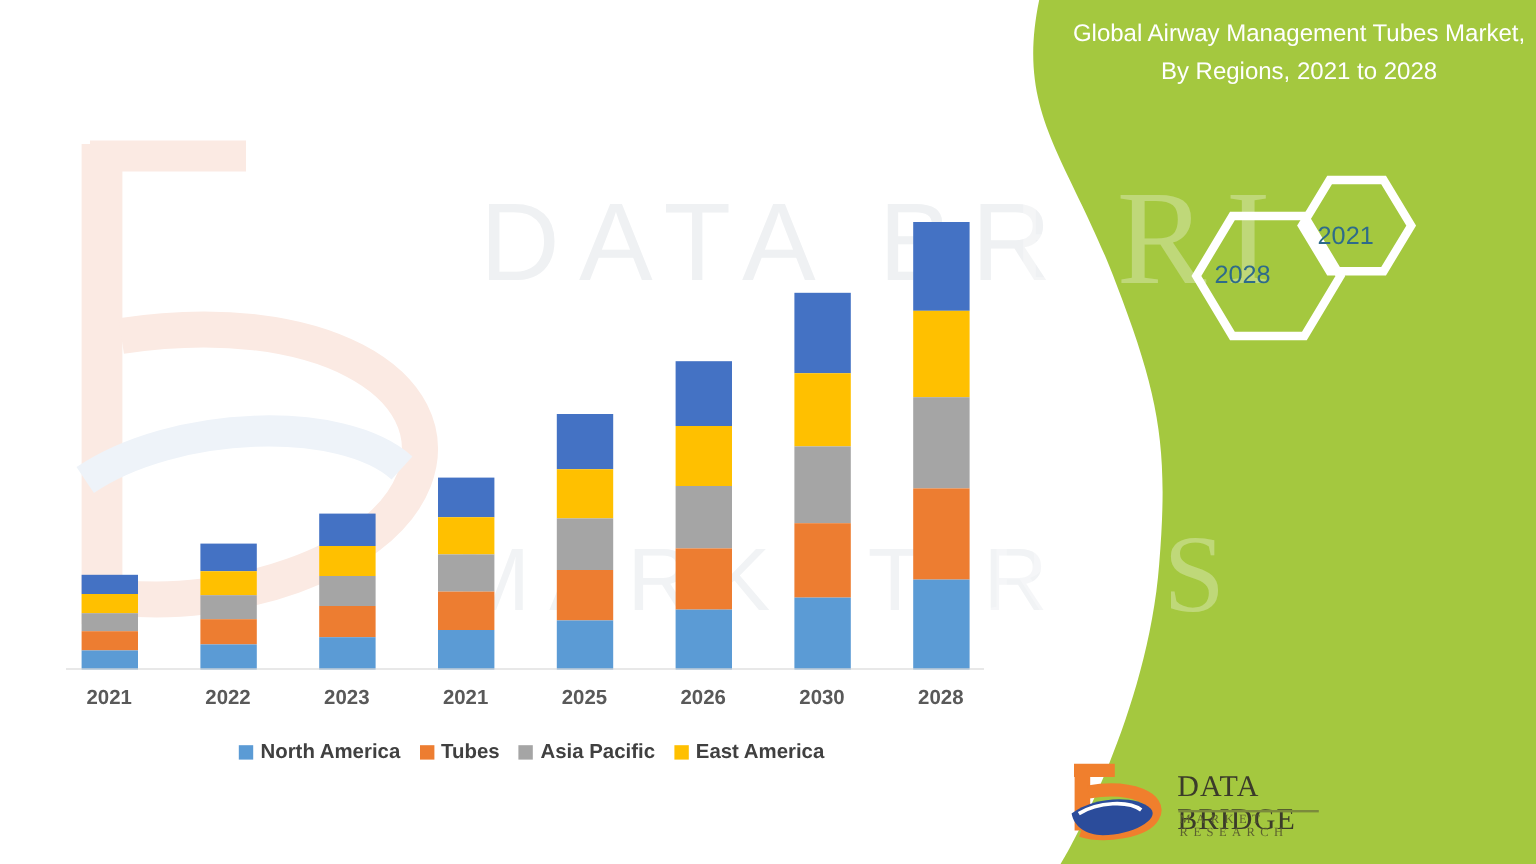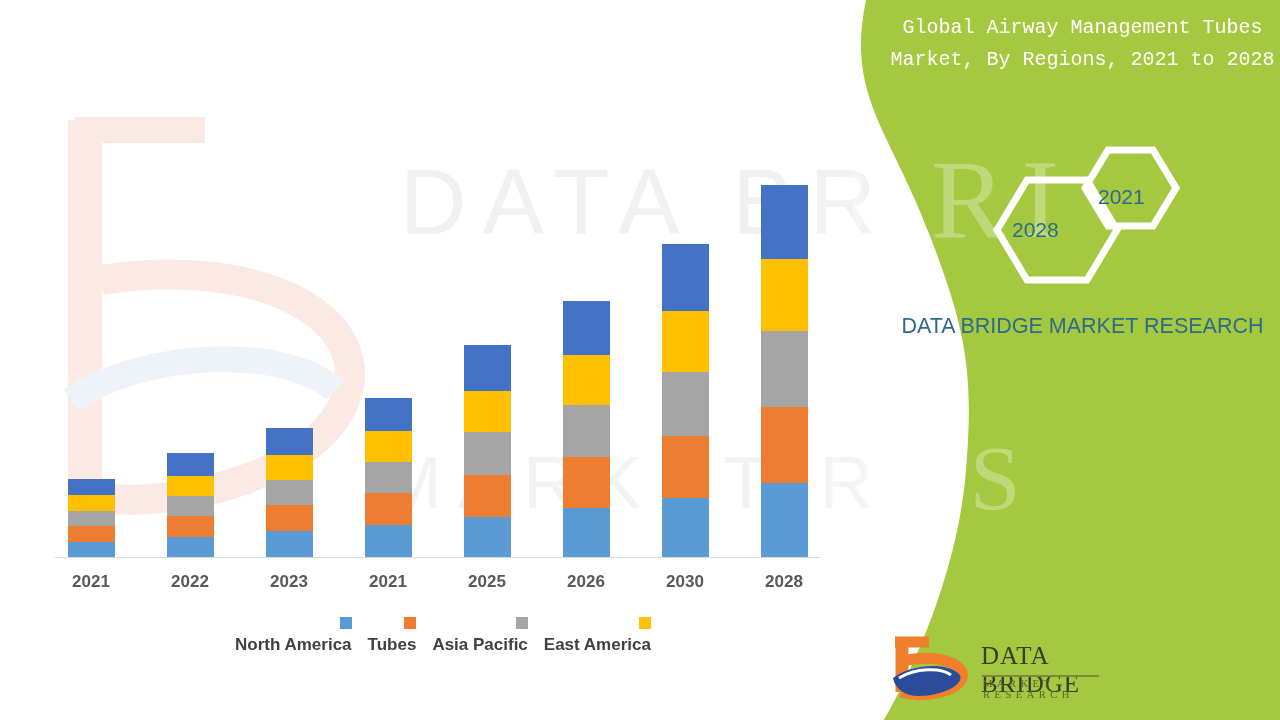--- a/index.html
+++ b/index.html
@@ -121,23 +121,22 @@
     left: 48px;
     top: 617px;
     width: 790px;
     display: flex;
     justify-content: center;
     align-items: center;
     gap: 16px;
   }
   .legend-item {
     display: flex;
-    align-items: flex-end;
+    align-items: center;
     gap: 6px;
-    flex-direction: column;
   }
   .legend-swatch {
     width: 12px; height: 12px;
     display: inline-block;
   }
   .legend-label {
     font-size: 17px;
     color: #404040;
     font-weight: bold;
     white-space: nowrap;
@@ -156,21 +155,21 @@
     width: 400px; height: 720px;
   }
   .right-title {
     position: absolute;
     left: 10px; top: 12px;
     width: 385px;
     text-align: center;
     color: #ffffff;
     font-size: 20px;
     line-height: 32px;
-    font-family: Liberation Mono, monospace;
+    font-family: Liberation Sans, sans-serif;
   }
   .hex-wrap {
     position: absolute;
     left: 100px; top: 140px;
     width: 200px; height: 150px;
   }
   .hex-label {
     position: absolute;
     color: #2e6b8a;
     font-size: 21px;
@@ -373,21 +372,20 @@
       <svg width="200" height="150" viewBox="0 0 200 150">
 
         <polygon points="22,62 52,12 112,12 142,62 112,112 52,112" fill="none" stroke="#ffffff" stroke-width="7" transform="translate(-5,28)"></polygon>
 
         <polygon points="105,38 128,0 173,0 196,38 173,76 128,76" fill="none" stroke="#ffffff" stroke-width="7" transform="translate(0,10)"></polygon>
       </svg>
       <div class="hex-label hex-2021">2021</div>
       <div class="hex-label hex-2028">2028</div>
     </div>
 
-    <div class="right-brand">DATA BRIDGE MARKET RESEARCH</div>
 
     <div class="logo-block">
       <svg width="95" height="70" viewBox="0 0 95 70">
         <path d="M17 6 L17 58" stroke="#F07F2D" stroke-width="13" fill="none"></path>
         <path d="M10 8 L44 8" stroke="#F07F2D" stroke-width="11" fill="none"></path>
         <path d="M22 26 C58 20, 84 32, 76 46 C69 59, 35 64, 16 58" stroke="#F07F2D" stroke-width="11" fill="none"></path>
         <path d="M8 44 C26 30, 62 28, 74 40 C82 49, 58 62, 34 62 C20 62, 10 55, 8 44 Z" fill="#2B4C9B"></path>
         <path d="M14 44 C30 34, 56 33, 66 41" stroke="#ffffff" stroke-width="3" fill="none"></path>
       </svg>
       <div class="logo-text-main">DATA BRIDGE</div>

